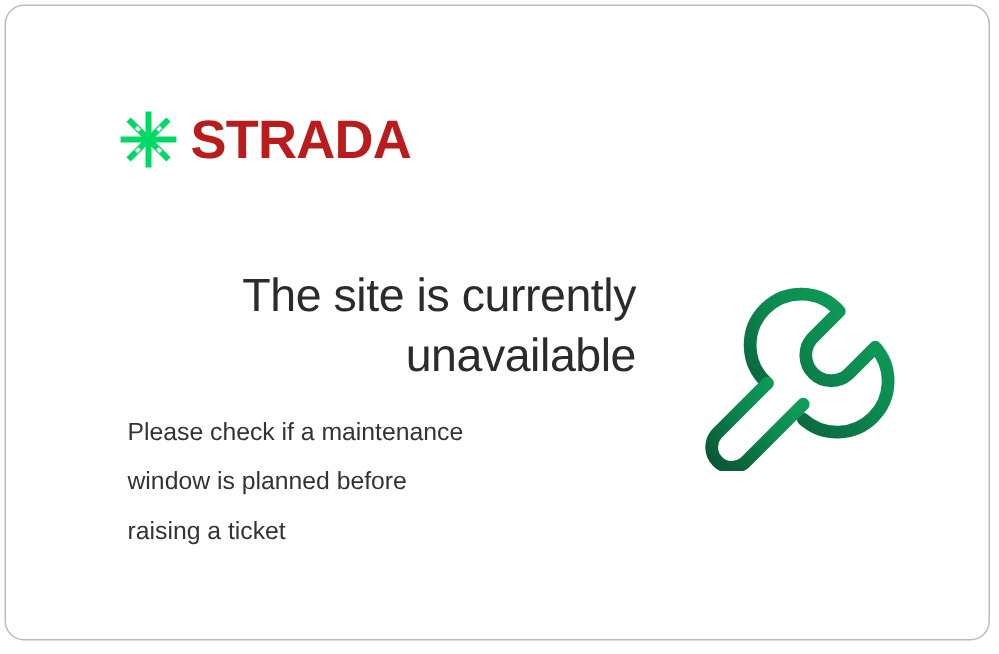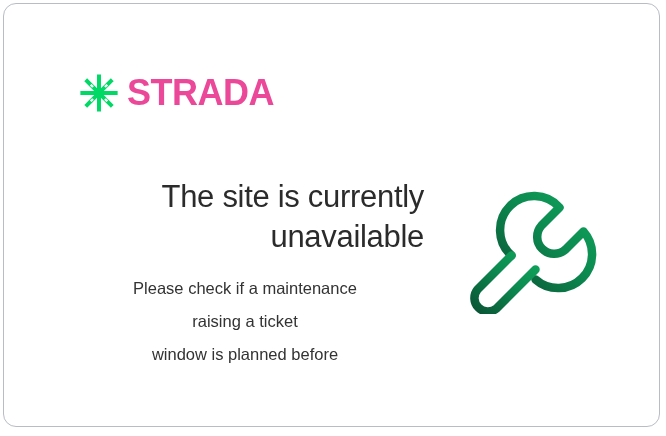--- a/index.html
+++ b/index.html
@@ -70,21 +70,20 @@
     top: 268px;
     width: 320px;
     font-size: 16.5px;
     font-weight: 400;
     line-height: 2.0;
     color: #333333;
   }
   #body-copy .line {
     display: block;
     white-space: nowrap;
-    text-align: center;
   }
 
   
   #wrench {
     position: absolute;
     left: 455px;
     top: 155px;
     width: 155px;
     height: 155px;
   }
@@ -114,29 +113,29 @@
         </g>
 
         <g stroke="#ffffff" stroke-width="3.4" fill="none" stroke-linecap="butt">
           <line x1="11.6" y1="13.4" x2="13.4" y2="11.6"></line>
           <line x1="26.6" y1="11.6" x2="28.4" y2="13.4"></line>
           <line x1="11.6" y1="26.6" x2="13.4" y2="28.4"></line>
           <line x1="26.6" y1="28.4" x2="28.4" y2="26.6"></line>
         </g>
       </svg>
     </span>
-    <span id="logo-word" style="color:#ec4899">STRADA</span>
+    <span id="logo-word" style="color:#b91c1c">STRADA</span>
   </div>
 
   <h1 id="headline">The site is currently unavailable</h1>
 
   <div id="body-copy">
     <span class="line">Please check if a maintenance</span>
+    <span class="line">window is planned before</span>
     <span class="line">raising a ticket</span>
-    <span class="line">window is planned before</span>
   </div>
 
   <div id="wrench">
     <svg viewBox="0 0 155 155" aria-hidden="true">
       <defs>
         <linearGradient id="wrenchGrad" x1="1" y1="0" x2="0" y2="1">
           <stop offset="0%" stop-color="#0fa45c"></stop>
           <stop offset="45%" stop-color="#0c8a50"></stop>
           <stop offset="100%" stop-color="#0a5434"></stop>
         </linearGradient>

